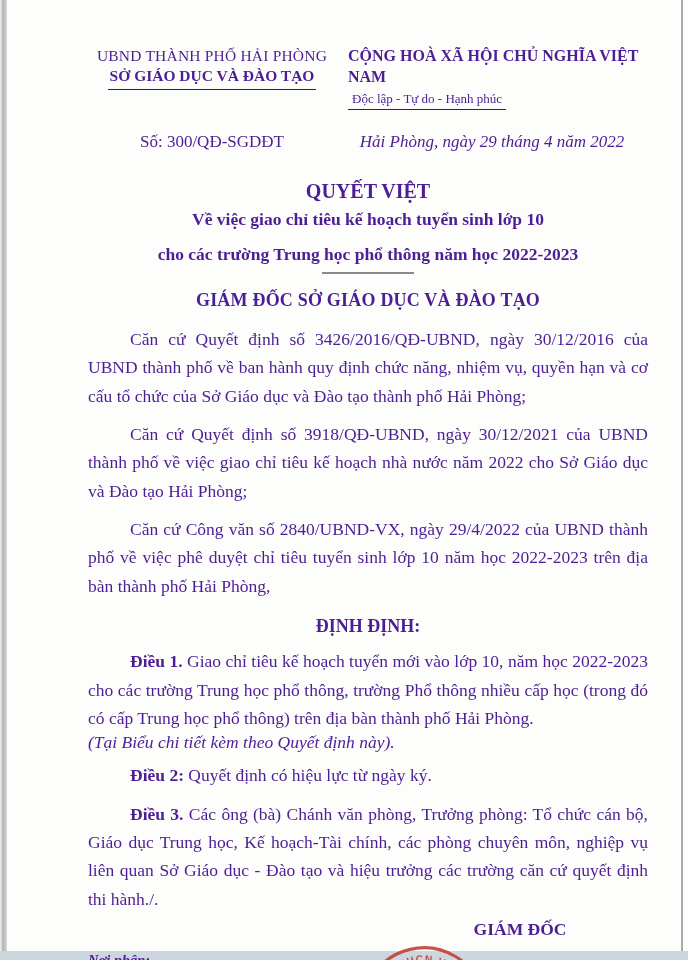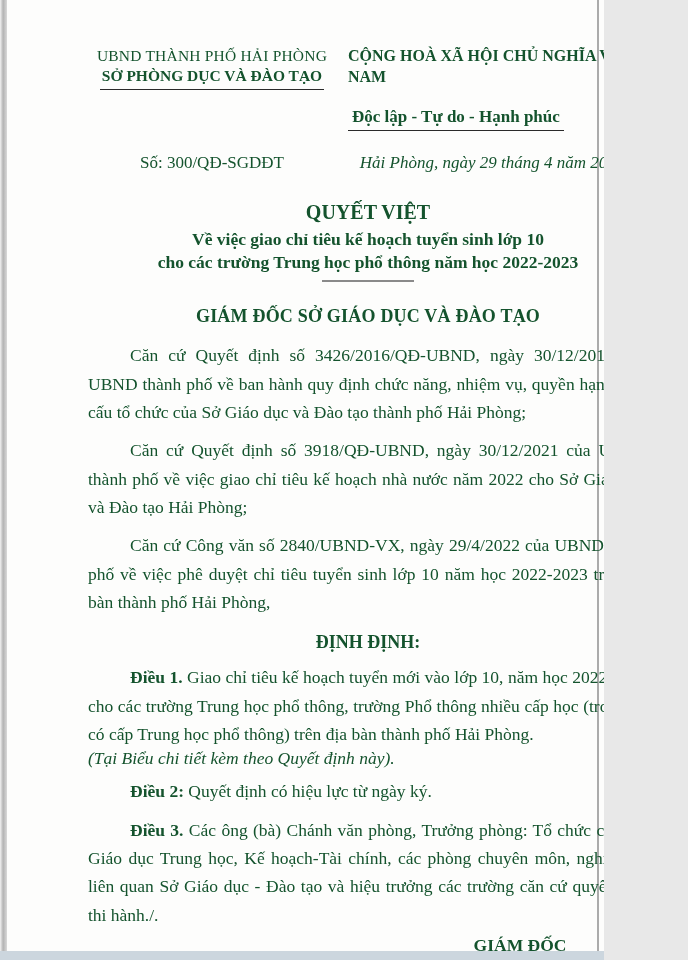--- a/index.html
+++ b/index.html
@@ -1,51 +1,51 @@
 <!DOCTYPE html>
 <html lang="vi"><head>
 <meta charset="utf-8">
 <style>
   html,body{margin:0;padding:0;background:#e8e8e8;}
   .page{
     position:relative;
-    width:604px;height:960px;
+    width:688px;height:960px;
     background:#fdfdfc;
     font-family:"Liberation Serif","DejaVu Serif",serif;
-    color:#14532d;
+    color:#4c1d95;
     overflow:hidden;
     box-sizing:border-box;
   }
   
   .edge-left{position:absolute;left:0;top:0;width:7px;height:960px;background:linear-gradient(90deg,#f2f2f2 0,#b3b3b3 45%,#d9d9d9 100%);}
   .edge-right{position:absolute;right:5px;top:0;width:2px;height:960px;background:#ababab;}
   .edge-bottom{position:absolute;left:0;bottom:0;width:688px;height:9px;background:#ccd6de;}
 
   .content{position:absolute;left:88px;top:46px;width:560px;}
 
   
   .hdr{display:flex;justify-content:space-between;align-items:flex-start;}
   .hdr-left{width:248px;text-align:center;font-size:15.5px;line-height:1.3;}
   .hdr-right{width:300px;text-align:left;font-size:16px;line-height:1.3;}
   .org-top{font-weight:normal;letter-spacing:.2px;}
   .org-bottom{font-weight:bold;display:inline-block;border-bottom:1.6px solid #2a2a2a;padding:0 2px 3px 2px;}
   .motto-top{font-weight:bold;}
-  .motto-bottom{font-weight:bold;font-size:17px;display:inline-block;border-bottom:1.6px solid #2a2a2a;padding:0 4px 2px 4px;margin-top:18px;}
+  .motto-bottom{font-weight:normal;font-size:13px;display:inline-block;border-bottom:1.6px solid #2a2a2a;padding:0 4px 2px 4px;margin-top:0;}
 
   .numline{display:flex;justify-content:space-between;margin-top:22px;font-size:17px;}
   .doc-number{width:248px;text-align:center;}
   .place-date{width:312px;text-align:center;font-style:italic;}
 
   
   .title-block{text-align:center;margin-top:26px;line-height:1.32;}
   .title-main{font-weight:bold;font-size:20px;}
   .title-sub{font-weight:bold;font-size:17.5px;margin-top:3px;}
   .title-rule{width:92px;border:none;border-top:2px solid #8a8a8a;margin:6px auto 0 auto;}
 
-  .issuer{font-weight:bold;font-size:18px;text-align:center;margin-top:24px;letter-spacing:.2px;}
+  .issuer{font-weight:bold;font-size:18px;text-align:center;margin-top:16px;letter-spacing:.2px;}
 
   
   .para{font-size:17.5px;line-height:1.62;text-align:justify;text-indent:42px;margin:10px 0 0 0;}
   .para b{font-weight:bold;margin-top:12px;}
   .decision-heading{font-weight:bold;font-size:18px;text-align:center;margin-top:16px;}
   .attachment-note{font-style:italic;font-size:17.5px;}
 
   
   .footer{position:relative;height:210px;margin-top:6px;}
   .recipients{position:absolute;left:0;top:32px;font-size:14.5px;line-height:1.35;}
@@ -60,37 +60,37 @@
 <div class="page">
   <div class="edge-left"></div>
   <div class="edge-right"></div>
   <div class="edge-bottom"></div>
 
   <div class="content">
 
     <div class="hdr">
       <div class="hdr-left">
         <div class="org-top">UBND THÀNH PHỐ HẢI PHÒNG</div>
-        <span class="org-bottom">SỞ PHÒNG DỤC VÀ ĐÀO TẠO</span>
+        <span class="org-bottom">SỞ GIÁO DỤC VÀ ĐÀO TẠO</span>
       </div>
       <div class="hdr-right">
         <div class="motto-top">CỘNG HOÀ XÃ HỘI CHỦ NGHĨA VIỆT NAM</div>
         <span class="motto-bottom">Độc lập - Tự do - Hạnh phúc</span>
       </div>
     </div>
 
     <div class="numline">
       <div class="doc-number">Số: 300/QĐ-SGDĐT</div>
       <div class="place-date">Hải Phòng, ngày 29 tháng 4 năm 2022</div>
     </div>
 
     <div class="title-block">
       <div class="title-main">QUYẾT VIỆT</div>
       <div class="title-sub">Về việc giao chỉ tiêu kế hoạch tuyển sinh lớp 10</div>
-      <div class="title-sub" style="margin-top:0;">cho các trường Trung học phổ thông năm học 2022-2023</div>
+      <div class="title-sub" style="margin-top:12px;">cho các trường Trung học phổ thông năm học 2022-2023</div>
       <hr class="title-rule">
     </div>
 
     <div class="issuer">GIÁM ĐỐC SỞ GIÁO DỤC VÀ ĐÀO TẠO</div>
 
     <p class="para" style="margin-top:14px;">Căn cứ Quyết định số 3426/2016/QĐ-UBND, ngày 30/12/2016 của UBND thành phố về ban hành quy định chức năng, nhiệm vụ, quyền hạn và cơ cấu tổ chức của Sở Giáo dục và Đào tạo thành phố Hải Phòng;</p>
     <p class="para">Căn cứ Quyết định số 3918/QĐ-UBND, ngày 30/12/2021 của UBND thành phố về việc giao chỉ tiêu kế hoạch nhà nước năm 2022 cho Sở Giáo dục và Đào tạo Hải Phòng;</p>
     <p class="para">Căn cứ Công văn số 2840/UBND-VX, ngày 29/4/2022 của UBND thành phố về việc phê duyệt chỉ tiêu tuyển sinh lớp 10 năm học 2022-2023 trên địa bàn thành phố Hải Phòng,</p>
 
     <div class="decision-heading">ĐỊNH ĐỊNH:</div>

